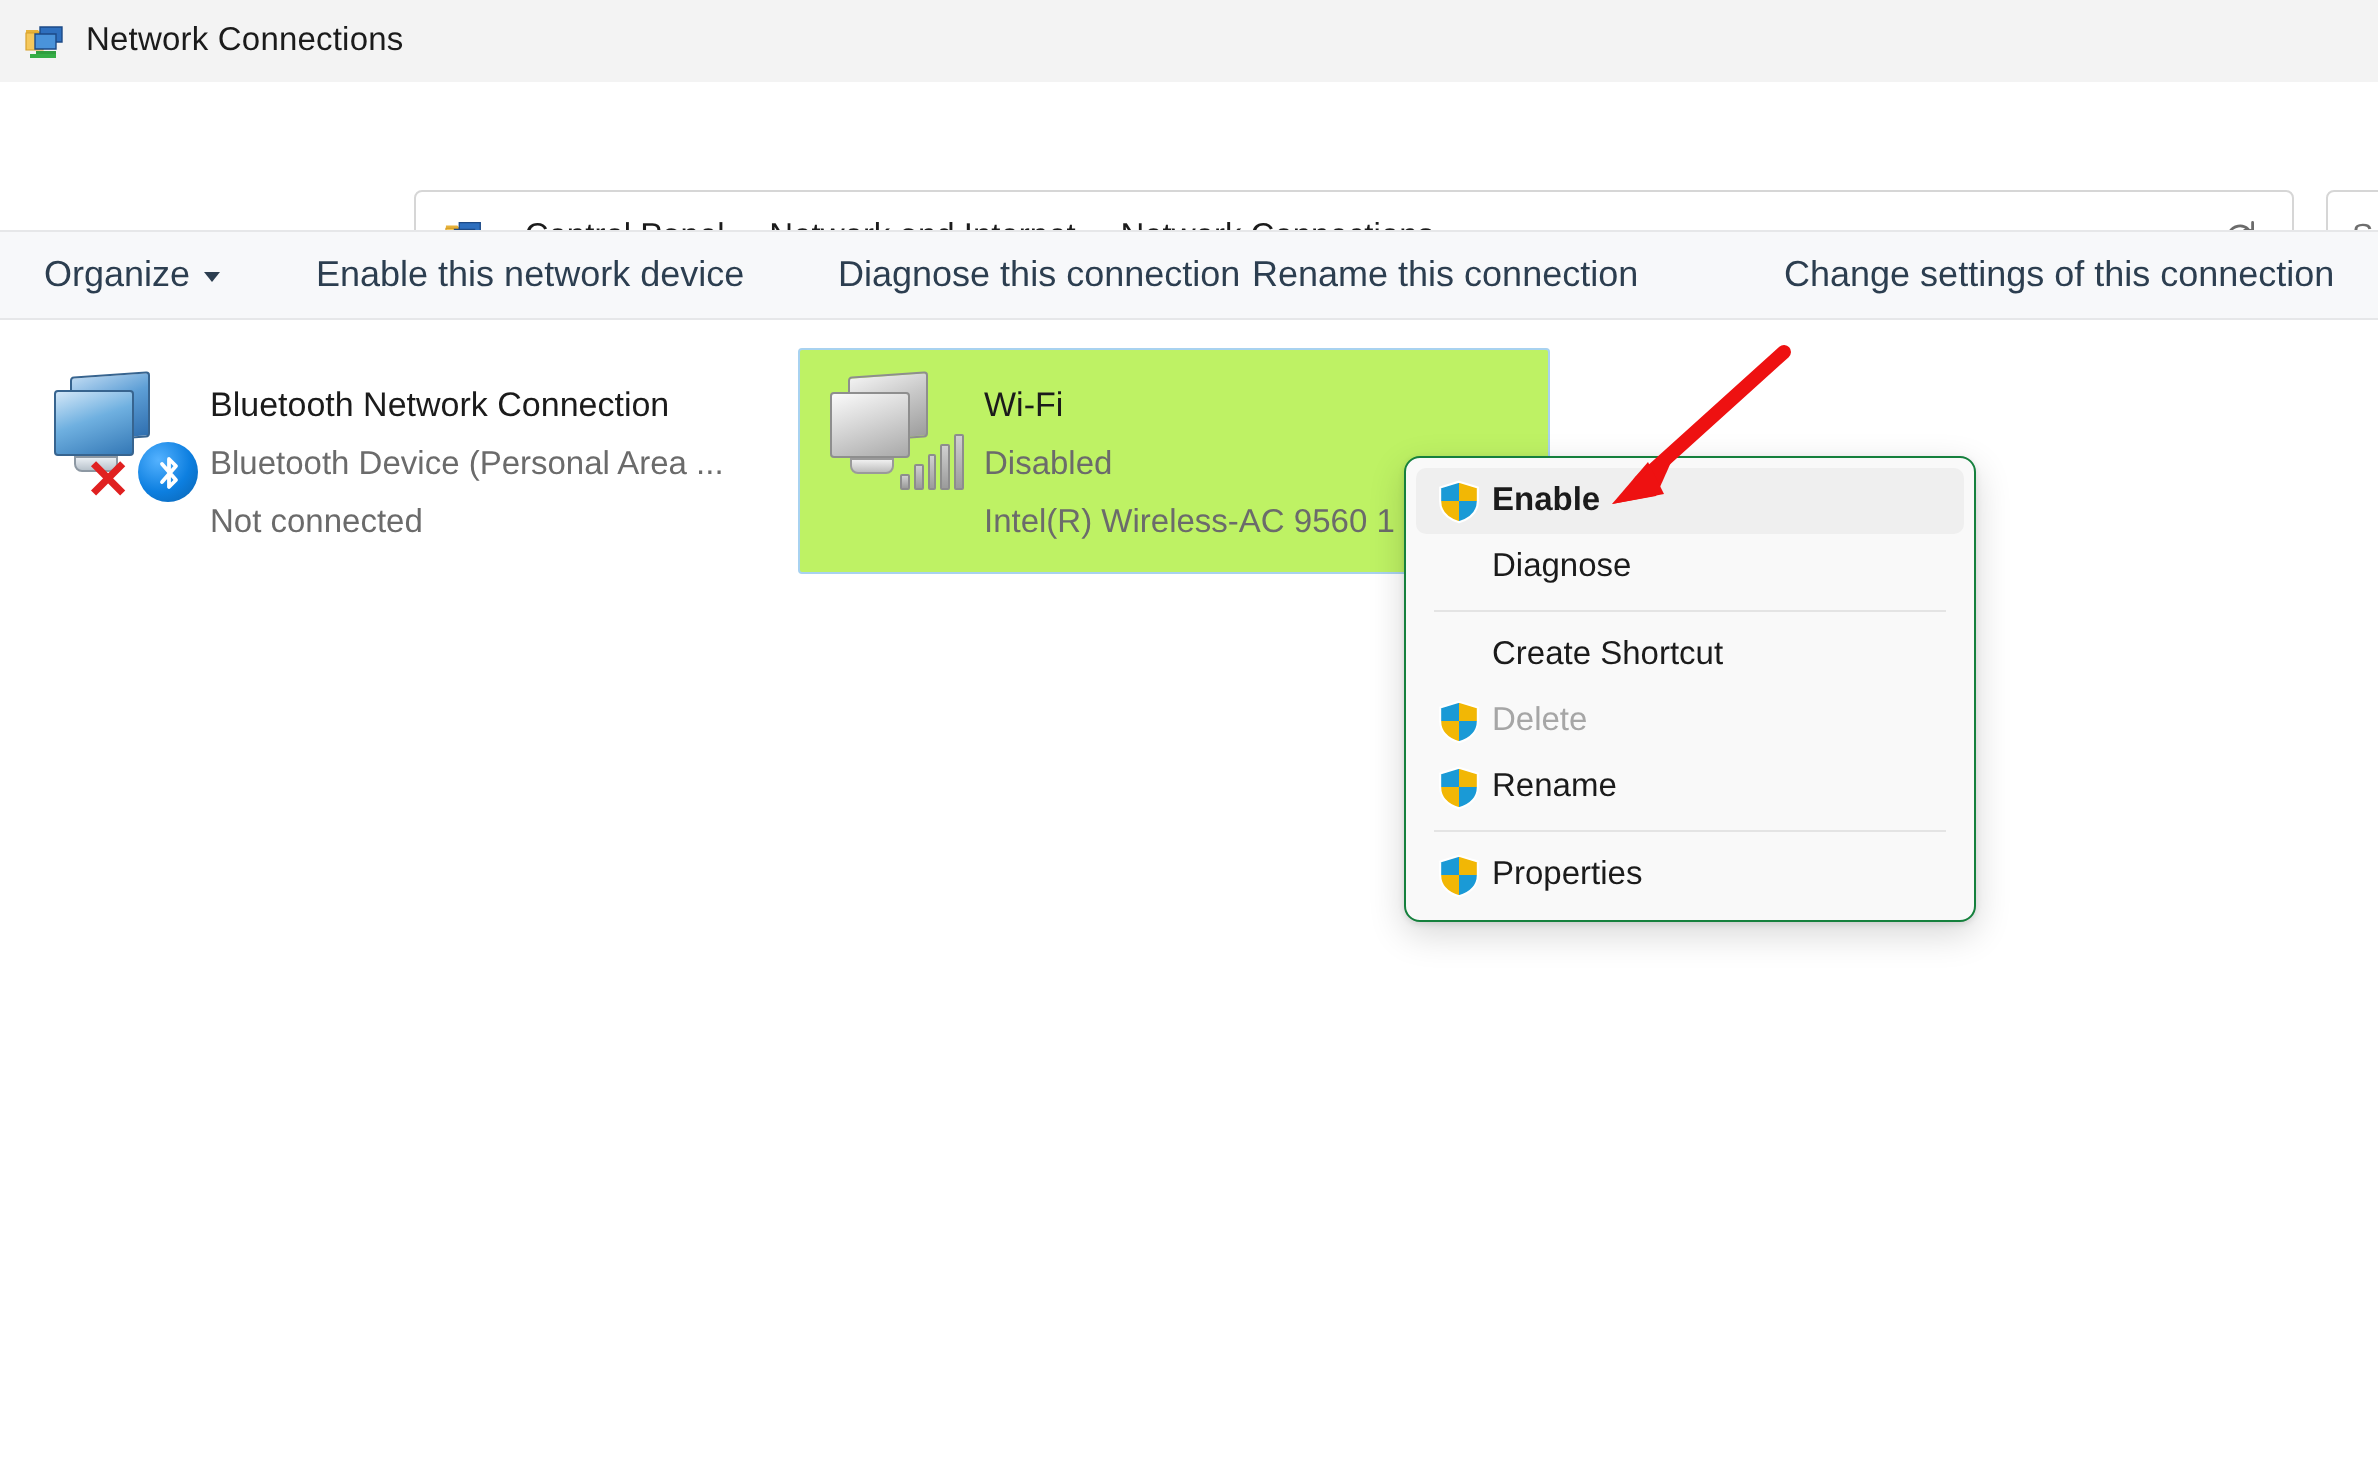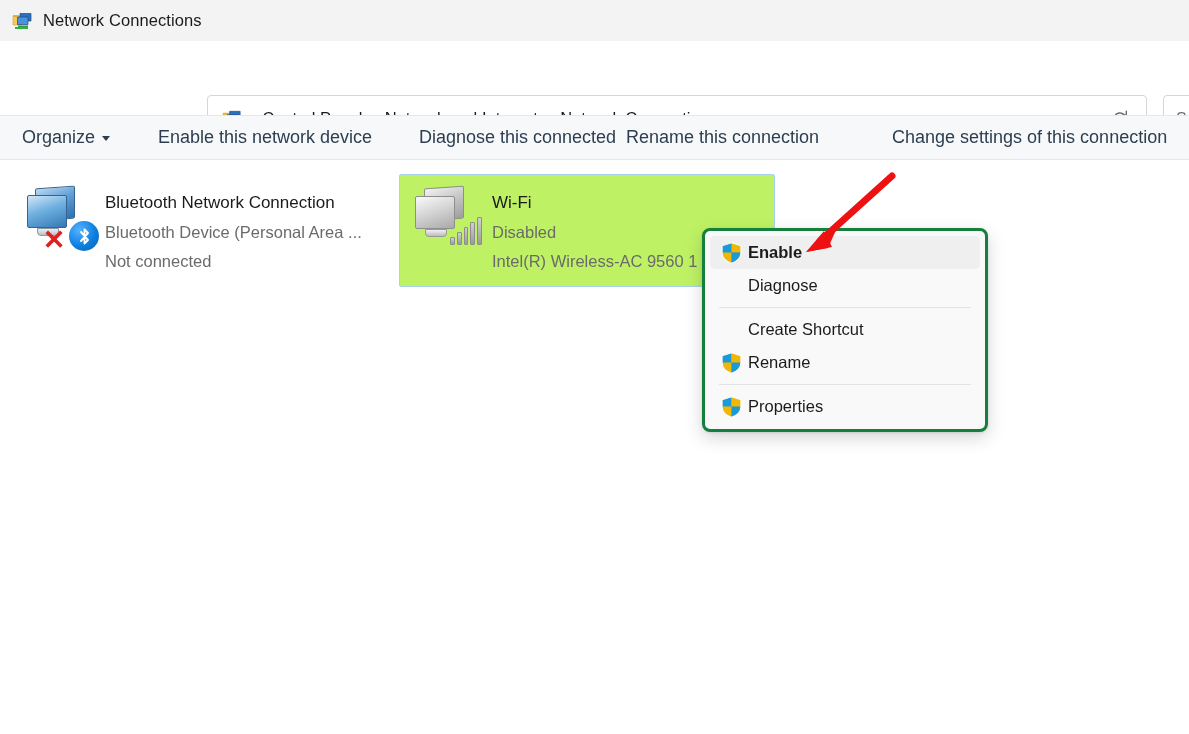--- a/index.html
+++ b/index.html
@@ -256,21 +256,21 @@
     border: 1px solid #8d8d8d;
     border-radius: 1px;
   }
 
   
   .ctxmenu {
     position: absolute;
     left: 702px; top: 228px;
     width: 286px;
     background: #f9f9f9;
-    border: 3px solid #15803d;
+    border: 1px solid #15803d;
     border-radius: 8px;
     box-shadow: 0 6px 18px rgba(0,0,0,.16), 0 1px 3px rgba(0,0,0,.10);
     padding: 5px 5px 6px 5px;
   }
   .mi {
     position: relative;
     height: 33px;
     display: flex;
     align-items: center;
     border-radius: 5px;
@@ -365,21 +365,21 @@
       <span placeholder="Se">Se</span>
     </div>
   </div>
 
   <div class="cmdbar">
     <div class="cmd" style="position:absolute; left:22px;">
       <span>Organize</span>
       <span class="caret"></span>
     </div>
     <div class="cmd" style="position:absolute; left:158px;">Enable this network device</div>
-    <div class="cmd" style="position:absolute; left:419px;">Diagnose this connected</div>
+    <div class="cmd" style="position:absolute; left:419px;">Diagnose this connection</div>
     <div class="cmd" style="position:absolute; left:626px;text-align:right;">Rename this connection</div>
     <div class="cmd" style="position:absolute; left:892px;">Change settings of this connection</div>
   </div>
 
   <div class="content">
 
     <div class="conn-item" style="left:12px; top:13px; width:376px;">
       <div class="conn-icon">
         <div class="ico-mon bt-back"></div>
         <div class="ico-mon bt-front"></div>
@@ -442,20 +442,33 @@
       <span class="mi-label">Diagnose</span>
     </div>
 
     <div class="mi-sep"></div>
 
     <div class="mi">
       <span class="mi-icon"></span>
       <span class="mi-label">Create Shortcut</span>
     </div>
 
+    <div class="mi disabled">
+      <span class="mi-icon">
+        <svg class="shield" viewBox="0 0 20 21">
+          <path d="M10 .8 L19 3.6 V10 c0 5.4 -4 8.6 -9 10.2 C5 18.6 1 15.4 1 10 V3.6 Z" fill="#f2b705"></path>
+          <path d="M10 .8 L1 3.6 V10 c0 5.4 4 8.6 9 10.2 Z" fill="#1a9ad6"></path>
+          <path d="M10 .8 L19 3.6 V10 h-9 Z" fill="#f2b705"></path>
+          <path d="M1 10 h9 v10.2 C5 18.6 1 15.4 1 10 Z" fill="#f2b705"></path>
+          <path d="M10 10 h9 c0 5.4 -4 8.6 -9 10.2 Z" fill="#1a9ad6"></path>
+          <path d="M10 .8 L19 3.6 V10 c0 5.4 -4 8.6 -9 10.2 C5 18.6 1 15.4 1 10 V3.6 Z" fill="none" stroke="#ffffff" stroke-width="1"></path>
+        </svg>
+      </span>
+      <span class="mi-label">Delete</span>
+    </div>
 
     <div class="mi">
       <span class="mi-icon">
         <svg class="shield" viewBox="0 0 20 21">
           <path d="M10 .8 L19 3.6 V10 c0 5.4 -4 8.6 -9 10.2 C5 18.6 1 15.4 1 10 V3.6 Z" fill="#f2b705"></path>
           <path d="M10 .8 L1 3.6 V10 c0 5.4 4 8.6 9 10.2 Z" fill="#1a9ad6"></path>
           <path d="M10 .8 L19 3.6 V10 h-9 Z" fill="#f2b705"></path>
           <path d="M1 10 h9 v10.2 C5 18.6 1 15.4 1 10 Z" fill="#f2b705"></path>
           <path d="M10 10 h9 c0 5.4 -4 8.6 -9 10.2 Z" fill="#1a9ad6"></path>
           <path d="M10 .8 L19 3.6 V10 c0 5.4 -4 8.6 -9 10.2 C5 18.6 1 15.4 1 10 V3.6 Z" fill="none" stroke="#ffffff" stroke-width="1"></path>

